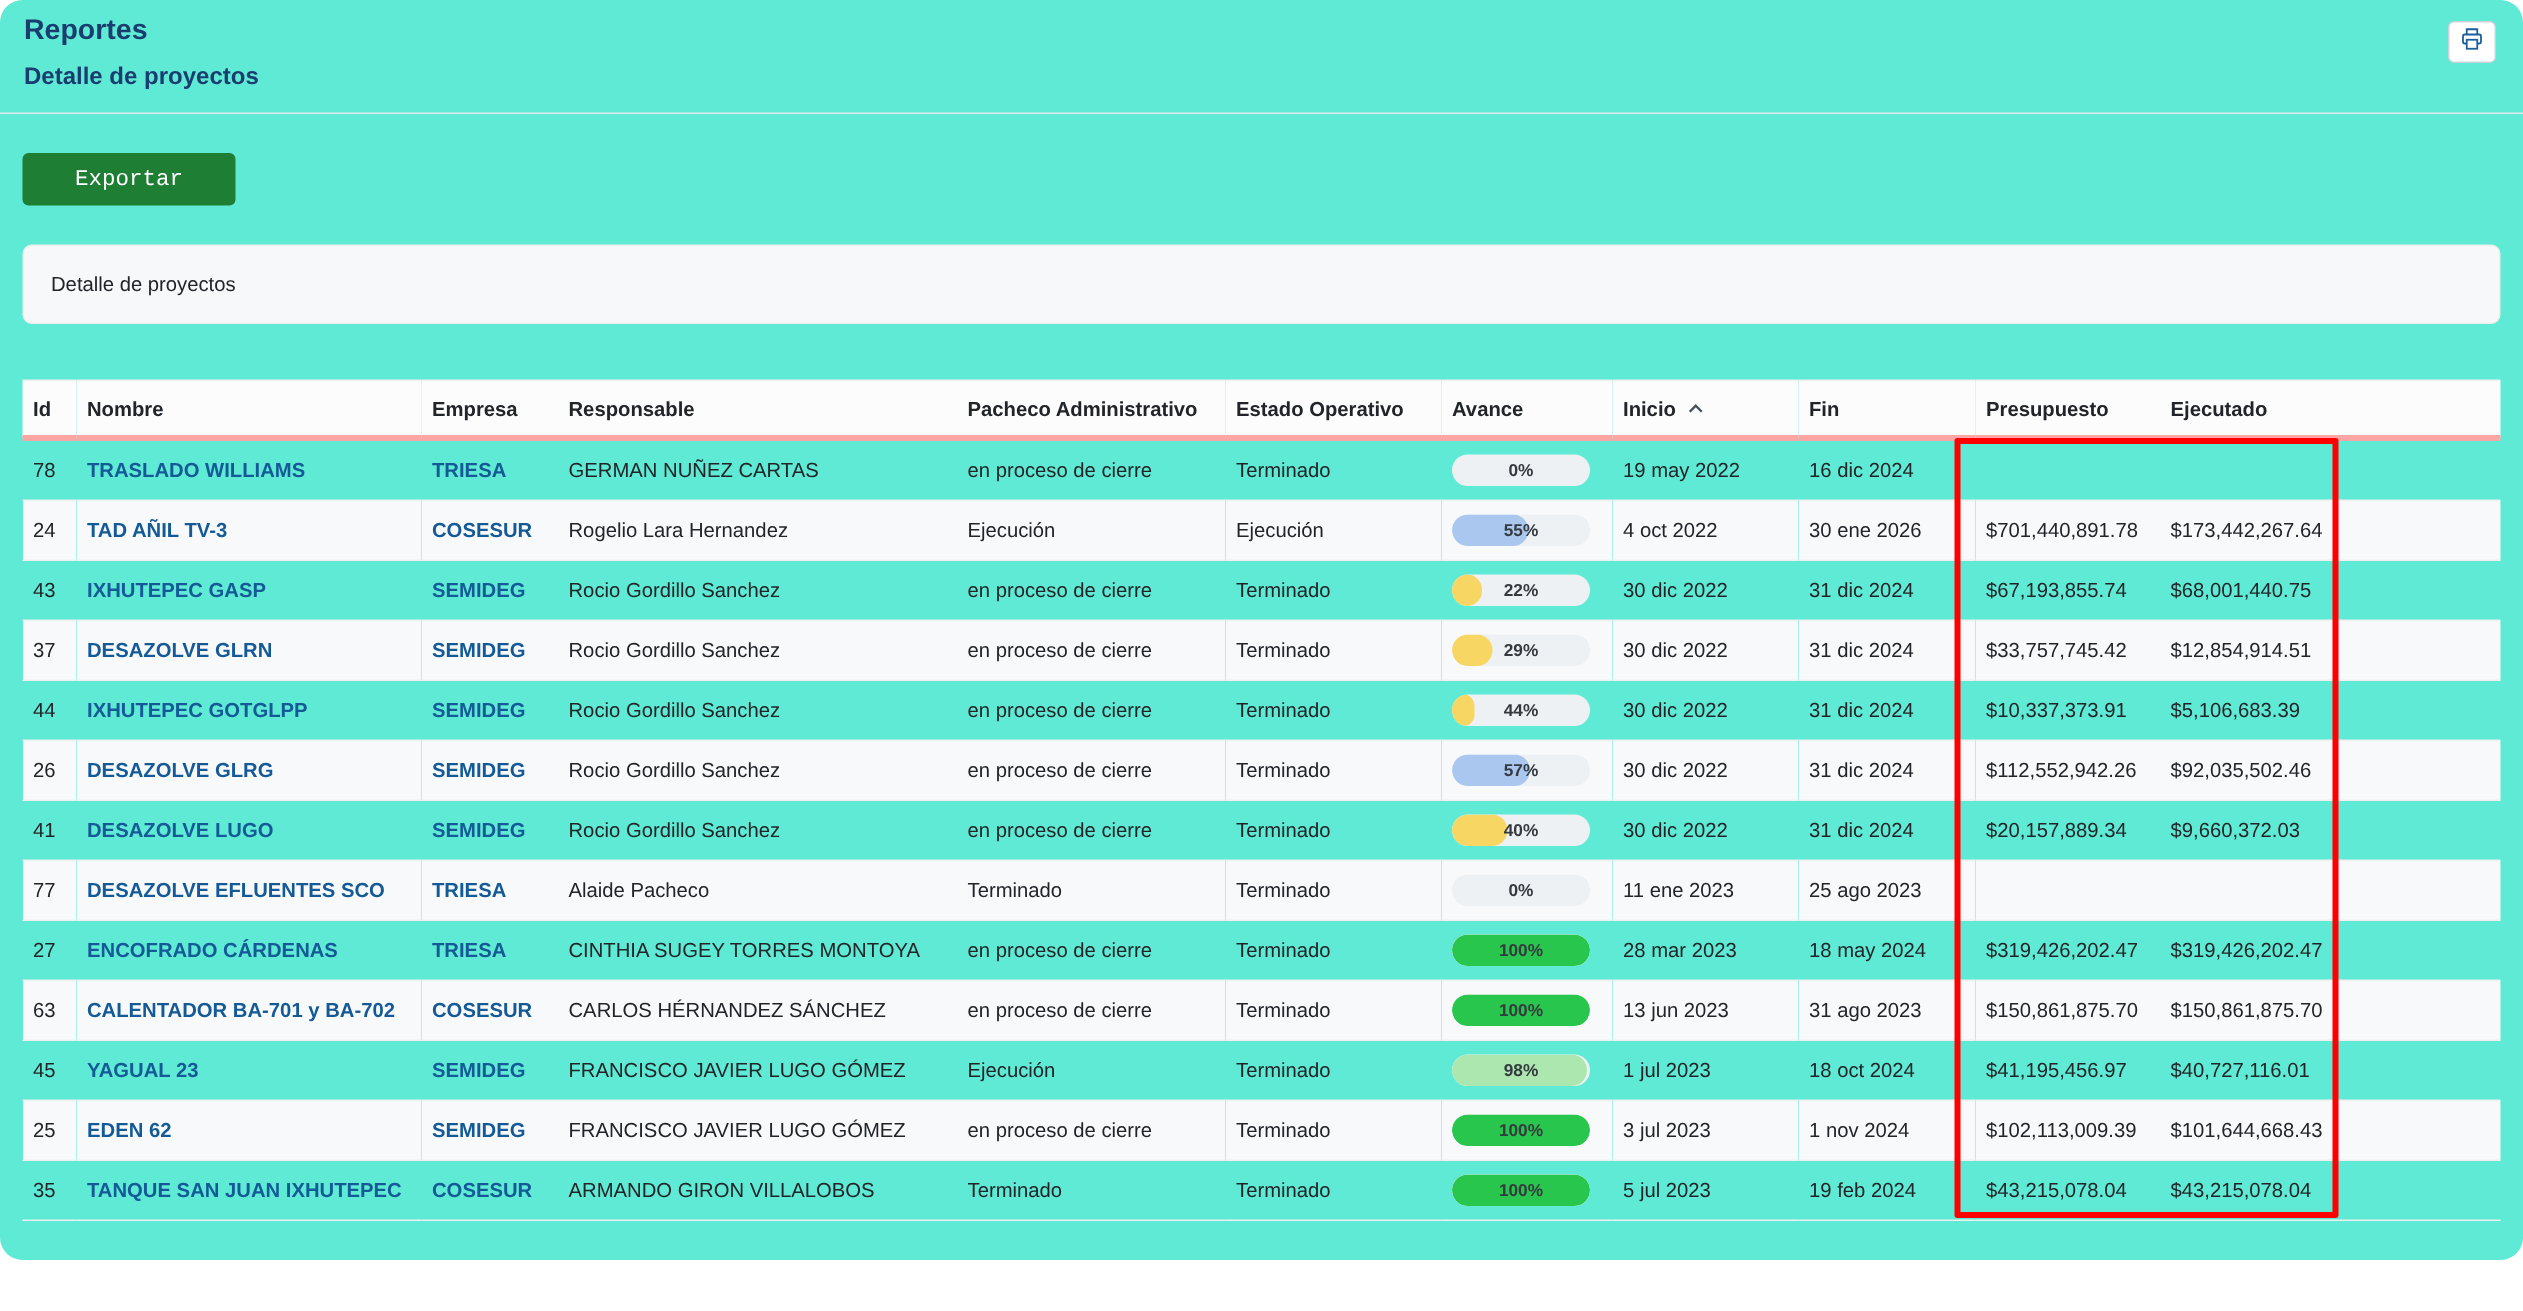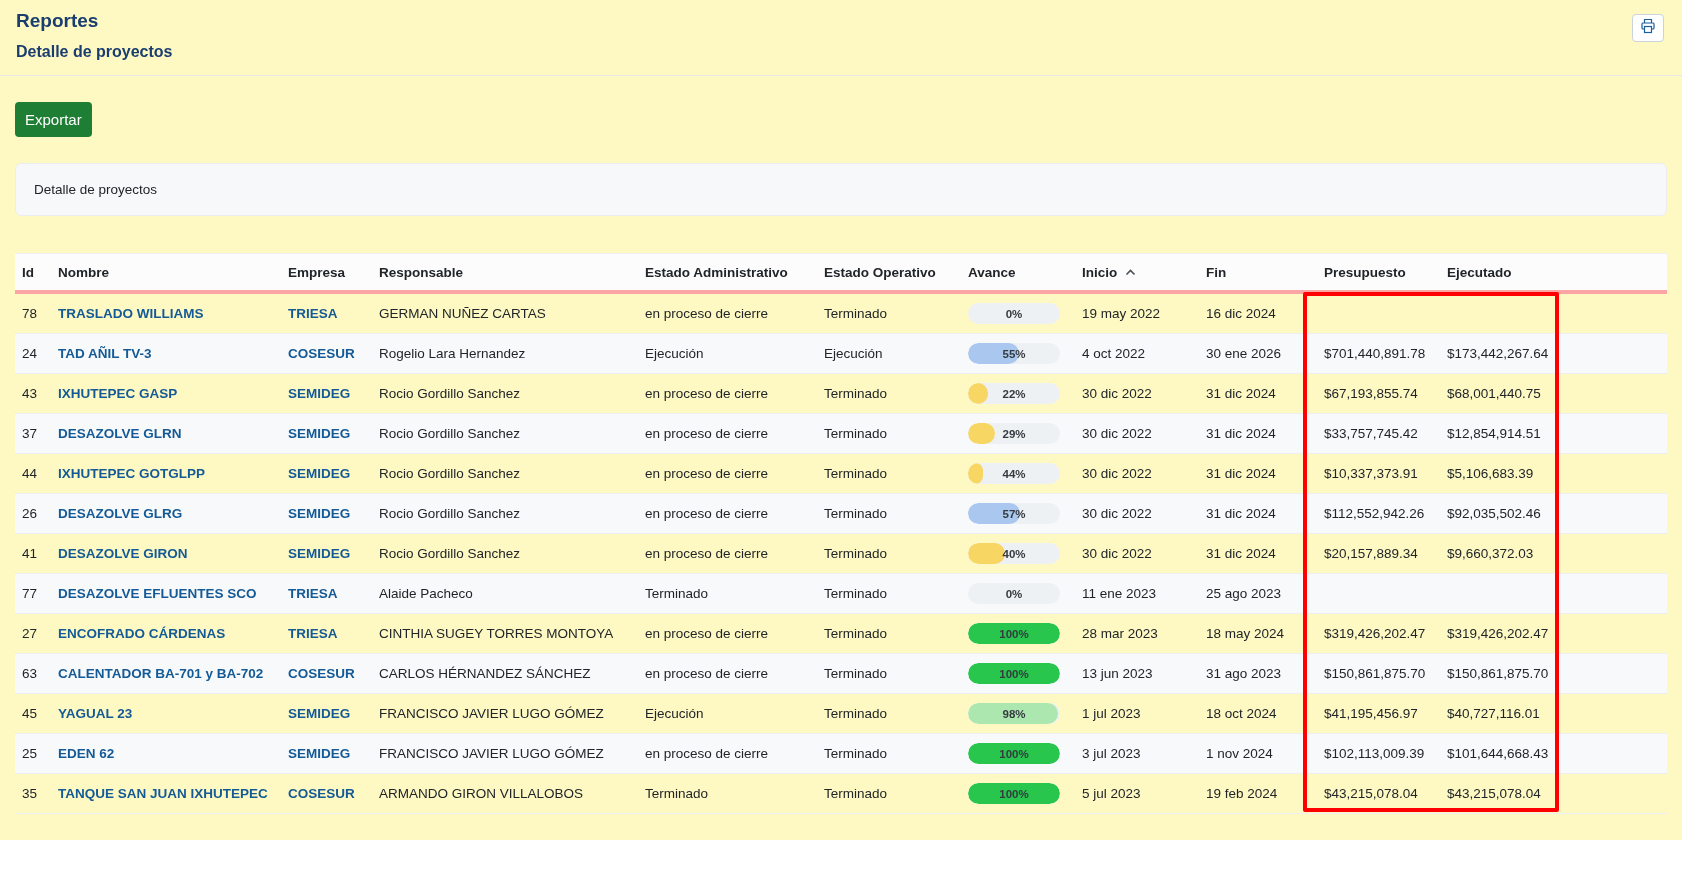--- a/index.html
+++ b/index.html
@@ -1,36 +1,37 @@
 <!DOCTYPE html>
 <html><head>
 <meta charset="utf-8">
 <style>
   * { margin:0; padding:0; box-sizing:border-box; }
   html,body { background:#ffffff; }
   .page {
     position:relative; width:1682px; height:840px; overflow:hidden;
-    background:#fef9c3; color:#212529;
+    background:#5eead4; color:#212529;
     font-family:"Liberation Sans","DejaVu Sans",sans-serif;
+    border-radius:15px;
   }
   
   .page-header { position:relative; padding:8px 16px 14px 16px; border-bottom:1px solid #e6e8ea; }
   .page-title   { font-size:19px; font-weight:700; color:#1a3d70; margin-top:2px; }
   .page-subtitle{ font-size:16px; font-weight:700; color:#1a3d70; margin-top:11px; }
   .print-btn {
     position:absolute; right:18px; top:14px; width:32px; height:28px;
     border:1px solid #cbd3da; border-radius:4px; background:#fff;
     display:flex; align-items:center; justify-content:center; cursor:pointer;
   }
   
   .content { padding:0 15px; }
   .export-btn {
     margin-top:26px; display:inline-block; background:#1e7e34; color:#fff;
-    border:none; border-radius:4px; padding:9px 10px; font-size:15px;
-    font-family:Liberation Sans, sans-serif; cursor:pointer;
+    border:none; border-radius:4px; padding:9px 35px; font-size:15px;
+    font-family:Liberation Mono, monospace; cursor:pointer;
   }
   .card-bar {
     margin-top:26px; background:#f7f8f9; border:1px solid #ebedef; border-radius:6px;
     padding:18px 18px; font-size:13.5px; color:#212529;
   }
   .search-row { margin:30px 0 0 15px; display:flex; align-items:center; gap:13px; }
   .search-input {
     width:178px; height:36px; border:1px solid #ced4da; border-radius:5px;
     padding:0 12px; font-size:14px; font-family:inherit; color:#343a40; background:#fff;
   }
@@ -110,21 +111,21 @@
             <col style="width:118px">
           <col style="width:123px">
             <col>
         </colgroup>
         <thead>
           <tr>
             <th>Id</th>
             <th>Nombre</th>
             <th>Empresa</th>
             <th>Responsable</th>
-            <th>Estado Administrativo</th>
+            <th>Pacheco Administrativo</th>
             <th>Estado Operativo</th>
             <th>Avance</th>
             <th>
               <span>Inicio</span><span class="sort-icon"><svg width="11" height="7" viewBox="0 0 11 7">
                     <path d="M1.5 5.5 L5.5 1.5 L9.5 5.5" fill="none" stroke="#495057" stroke-width="1.6"></path>
                   </svg></span>
             </th>
             <th>Fin</th>
             <th>Presupuesto</th>
             <th>Ejecutado</th>
@@ -240,21 +241,21 @@
       </div>
     </td>
     <td>30 dic 2022</td>
     <td>31 dic 2024</td>
     <td>$112,552,942.26</td>
     <td>$92,035,502.46</td>
   </tr>
 
   <tr>
     <td>41</td>
-    <td><a class="cell-link">DESAZOLVE GIRON</a></td>
+    <td><a class="cell-link">DESAZOLVE LUGO</a></td>
     <td><a class="cell-link">SEMIDEG</a></td>
     <td>Rocio Gordillo Sanchez</td>
     <td>en proceso de cierre</td>
     <td>Terminado</td>
     <td>
       <div class="pill">
         <div class="pill-fill" style="width: 40%; background: rgb(248, 214, 100);"></div>
         <span class="pill-label">40%</span>
       </div>
     </td>

